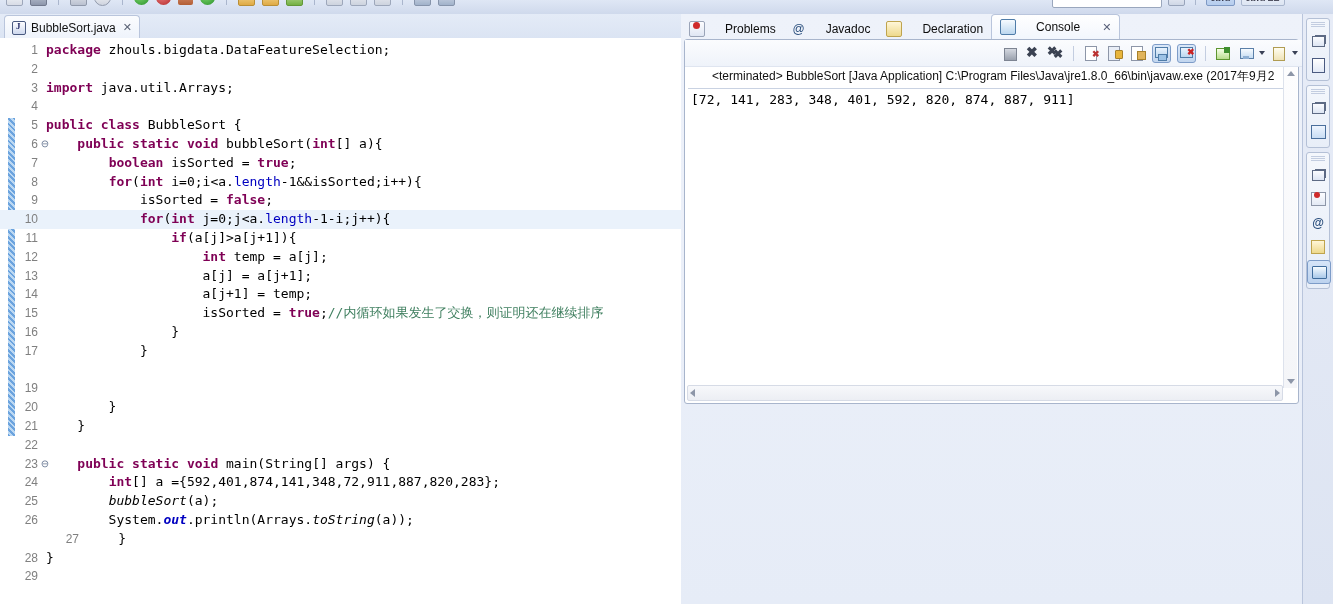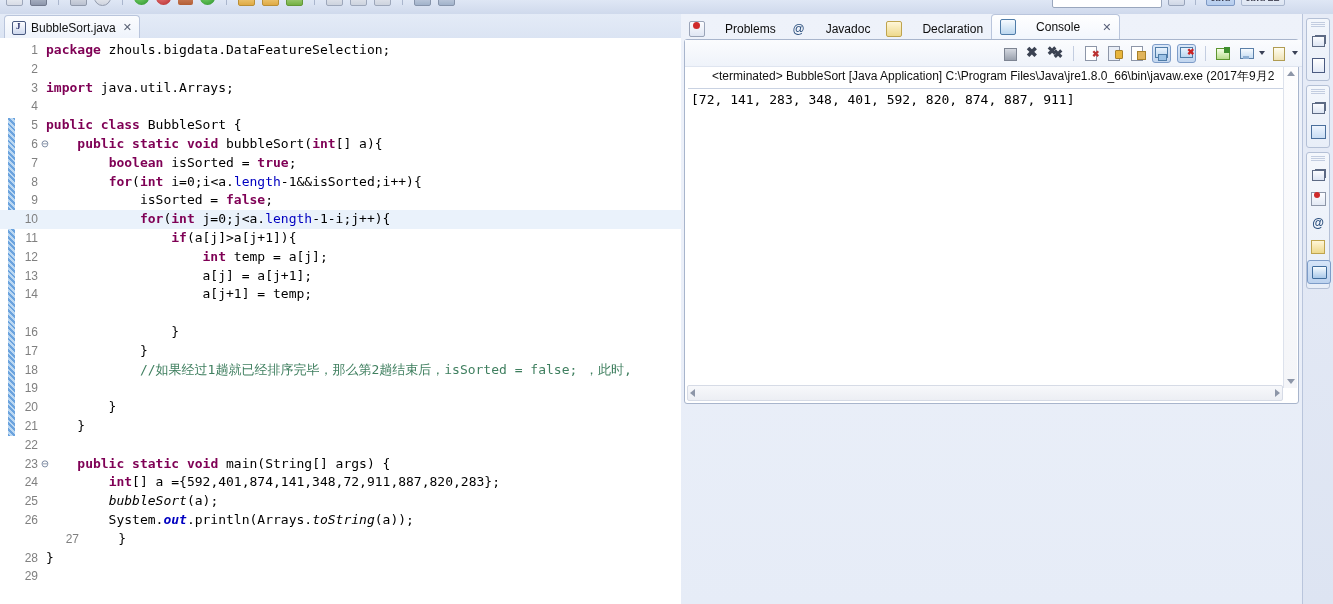--- a/index.html
+++ b/index.html
@@ -166,23 +166,23 @@
           <div class="line" style="top: 78.2px; position: absolute; left: 0px; width: 681px;"><span class="ln">5</span><span class="code"><span class="k">public</span> <span class="k">class</span> BubbleSort {</span></div>
           <div class="line" style="top: 97px; position: absolute; left: 0px; width: 681px;"><span class="ln">6</span><span class="fold">⊖</span><span class="code">    <span class="k">public</span> <span class="k">static</span> <span class="k">void</span> bubbleSort(<span class="k">int</span>[] a){</span></div>
           <div class="line" style="top: 115.8px; position: absolute; left: 0px; width: 681px;"><span class="ln">7</span><span class="code">        <span class="k">boolean</span> isSorted = <span class="k">true</span>;</span></div>
           <div class="line" style="top: 134.6px; position: absolute; left: 0px; width: 681px;"><span class="ln">8</span><span class="code">        <span class="k">for</span>(<span class="k">int</span> i=0;i&lt;a.<span class="fld">length</span>-1&amp;&amp;isSorted;i++){</span></div>
           <div class="line" style="top: 153.4px; position: absolute; left: 0px; width: 681px;"><span class="ln">9</span><span class="code">            isSorted = <span class="k">false</span>;</span></div>
           <div class="line cur" style="top: 172.2px; position: absolute; left: 0px; width: 681px;"><span class="ln">10</span><span class="code">            <span class="k">for</span>(<span class="k">int</span> j=0;j&lt;a.<span class="fld">length</span>-1-i;j++){</span></div>
           <div class="line" style="top: 191px; position: absolute; left: 0px; width: 681px;"><span class="ln">11</span><span class="code">                <span class="k">if</span>(a[j]&gt;a[j+1]){</span></div>
           <div class="line" style="top: 209.8px; position: absolute; left: 0px; width: 681px;"><span class="ln">12</span><span class="code">                    <span class="k">int</span> temp = a[j];</span></div>
           <div class="line" style="top: 228.6px; position: absolute; left: 0px; width: 681px;"><span class="ln">13</span><span class="code">                    a[j] = a[j+1];</span></div>
           <div class="line" style="top: 247.4px; position: absolute; left: 0px; width: 681px;"><span class="ln">14</span><span class="code">                    a[j+1] = temp;</span></div>
+          <div class="line" style="top: 266.2px; position: absolute; left: 0px; width: 681px;"><span class="ln">15</span><span class="code">                    isSorted = <span class="k">true</span>;<span class="cm">//内循环如果发生了交换，则证明还在继续排序</span></span></div>
           <div class="line" style="top: 285px; position: absolute; left: 0px; width: 681px;"><span class="ln">16</span><span class="code">                }</span></div>
           <div class="line" style="top: 303.8px; position: absolute; left: 0px; width: 681px;"><span class="ln">17</span><span class="code">            }</span></div>
-          <div class="line" style="top: 322.6px; position: absolute; left: 0px; width: 681px;"><span class="ln">18</span><span class="code">            <span class="cm">//如果经过1趟就已经排序完毕，那么第2趟结束后，isSorted = false; ，此时,</span></span></div>
           <div class="line" style="top: 341.4px; position: absolute; left: 0px; width: 681px;"><span class="ln">19</span></div>
           <div class="line" style="top: 360.2px; position: absolute; left: 0px; width: 681px;"><span class="ln">20</span><span class="code">        }</span></div>
           <div class="line" style="top: 379px; position: absolute; left: 0px; width: 681px;"><span class="ln">21</span><span class="code">    }</span></div>
           <div class="line" style="top: 397.8px; position: absolute; left: 0px; width: 681px;"><span class="ln">22</span><span class="code"></span></div>
           <div class="line" style="top: 416.6px; position: absolute; left: 0px; width: 788px;"><span class="ln">23</span><span class="fold">⊖</span><span class="code">    <span class="k">public</span> <span class="k">static</span> <span class="k">void</span> main(String[] args) {</span></div>
           <div class="line" style="top: 435.4px; position: absolute; left: 0px; width: 593px;"><span class="ln">24</span><span class="code">        <span class="k">int</span>[] a ={592,401,874,141,348,72,911,887,820,283};</span></div>
           <div class="line" style="top: 454.2px; position: absolute; left: 0px; width: 681px;"><span class="ln">25</span><span class="code">        <span class="smeth">bubbleSort</span>(a);</span></div>
           <div class="line" style="top: 473px; position: absolute; left: 0px; width: 681px;"><span class="ln">26</span><span class="code">        System.<span class="sfld">out</span>.println(Arrays.<span class="smeth">toString</span>(a));</span></div>
           <div class="line" style="top: 491.8px; position: absolute; left: 0px; width: 681px; margin-left: 41px;"><span class="ln">27</span><span class="code">    }</span></div>
           <div class="line" style="top: 510.6px; position: absolute; left: 0px; width: 681px;"><span class="ln">28</span><span class="code">}</span></div>

